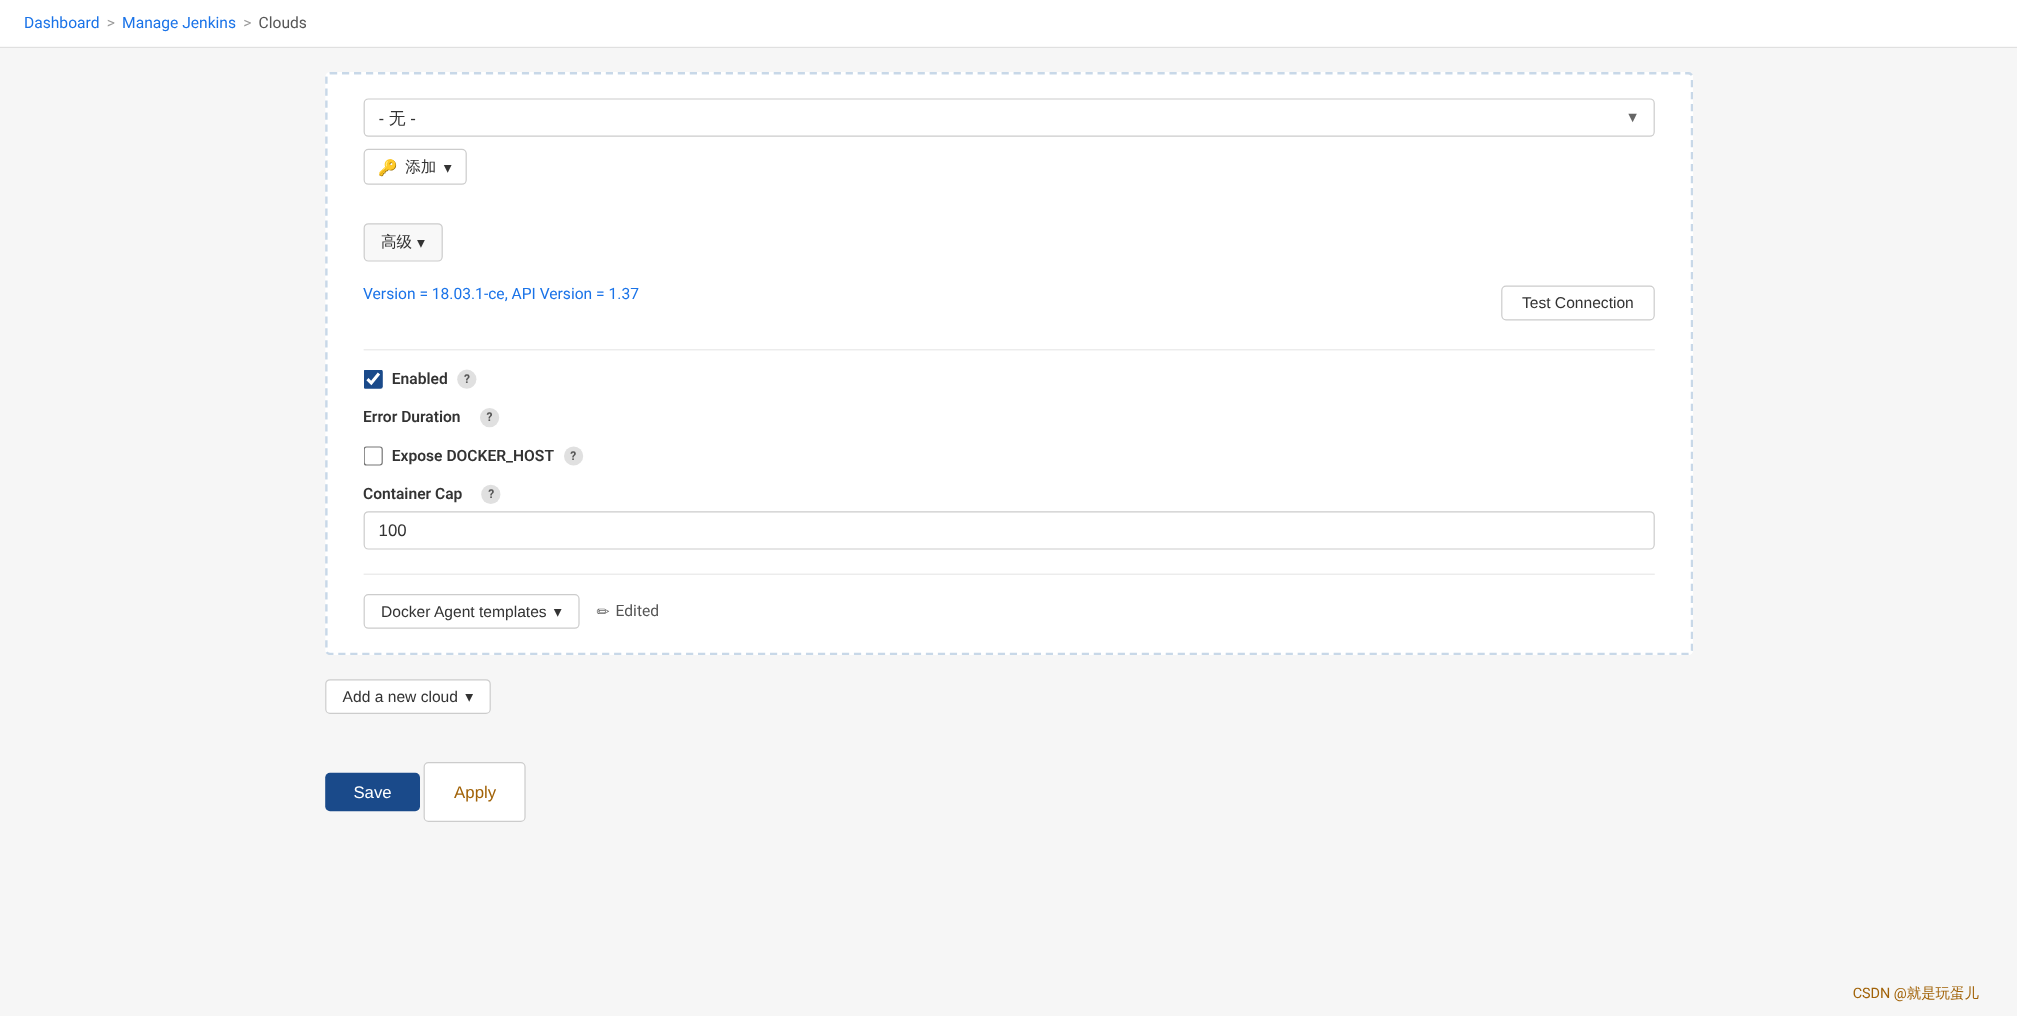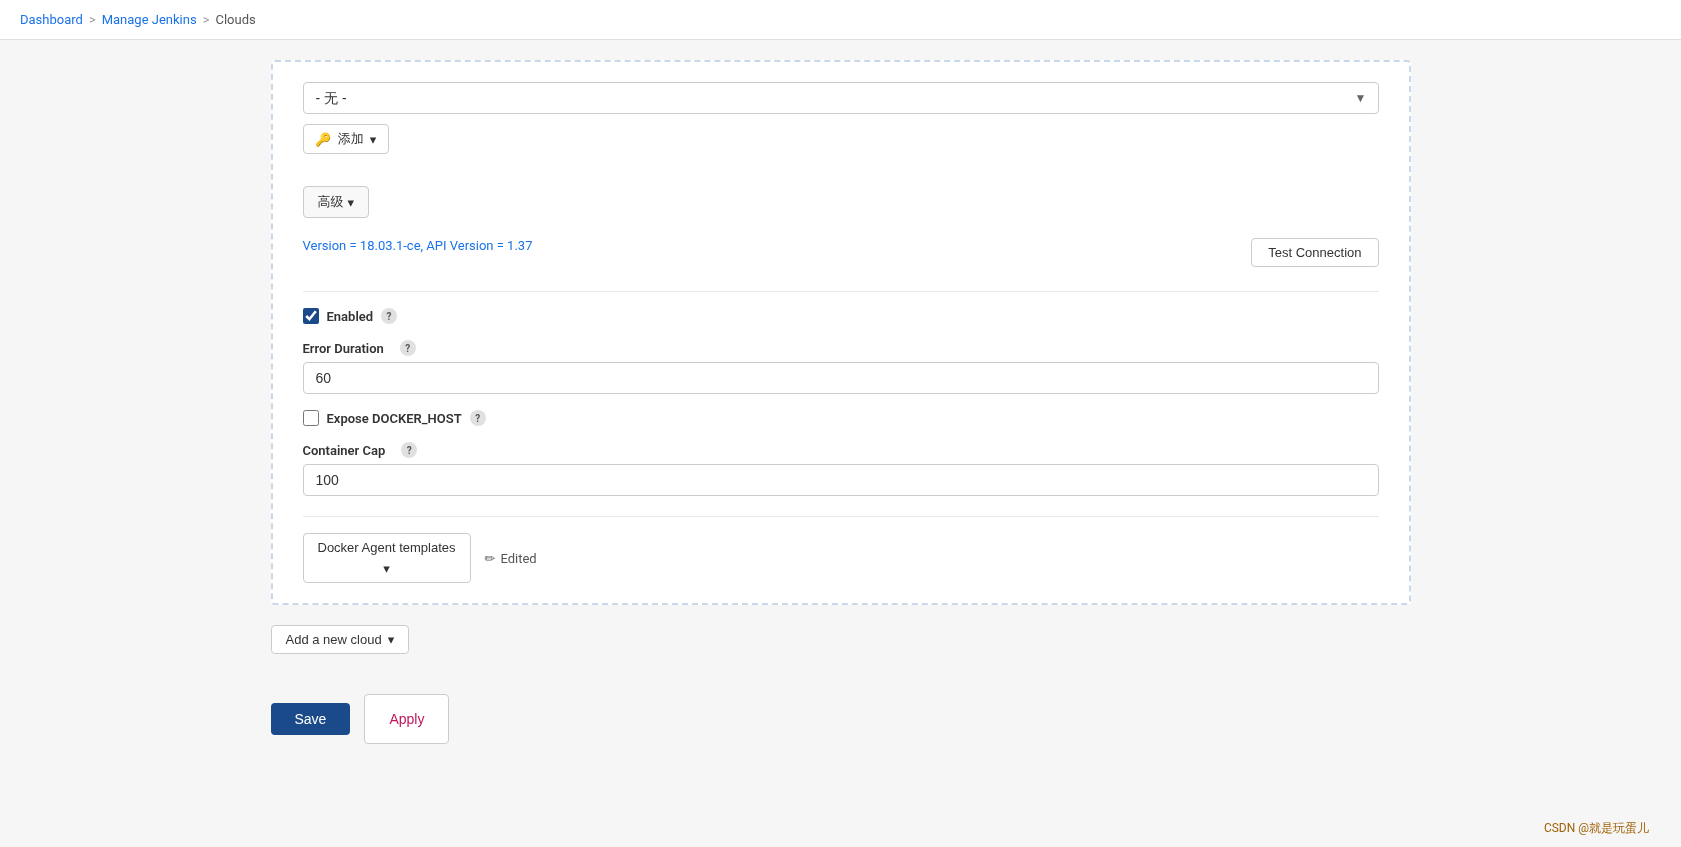--- a/index.html
+++ b/index.html
@@ -192,21 +192,20 @@
       display: inline-flex;
       align-items: center;
       gap: 6px;
       padding: 6px 14px;
       background: #fff;
       border: 1px solid #ccc;
       border-radius: 4px;
       font-size: 13px;
       cursor: pointer;
       color: #333;
-      flex-direction: column;
     }
 
     .edited-badge {
       display: flex;
       align-items: center;
       gap: 5px;
       font-size: 13px;
       color: #555;
     }
     .pencil-icon { color: #666; font-size: 13px; }
@@ -221,40 +220,40 @@
       border-radius: 4px;
       font-size: 13px;
       cursor: pointer;
       color: #333;
       margin-bottom: 24px;
     }
 
     .footer-actions {
       display: flex;
       align-items: center;
-      gap: 14px;
+      gap: 3px;
       padding: 16px 0;
     }
     .save-btn {
       padding: 8px 24px;
       background: #1a4a8a;
       border: none;
       border-radius: 4px;
       font-size: 14px;
       color: #fff;
       cursor: pointer;
       font-weight: 500;
     }
     .apply-btn {
       padding: 16px 24px;
       background: #fff;
       border: 1px solid #ccc;
       border-radius: 4px;
       font-size: 14px;
-      color: #be185d;
+      color: #a16207;
       cursor: pointer;
     }
 
     .watermark {
       position: fixed;
       bottom: 10px;
       right: 32px;
       font-size: 12px;
       color: #a16207;
       margin-left: 36px;
@@ -311,21 +310,20 @@
       <label for="enabled-checkbox">Enabled</label>
       <span class="help-icon">?</span>
     </div>
 
     
     <div class="field-row">
       <div class="field-label">
         <span>Error Duration</span>
         <span class="help-icon">?</span>
       </div>
-      <input type="text" class="text-input" value="60" style="">
     </div>
 
     
     <div class="checkbox-row">
       <input type="checkbox" id="expose-docker-checkbox" style="">
       <label for="expose-docker-checkbox">Expose DOCKER_HOST</label>
       <span class="help-icon">?</span>
     </div>
 
     

